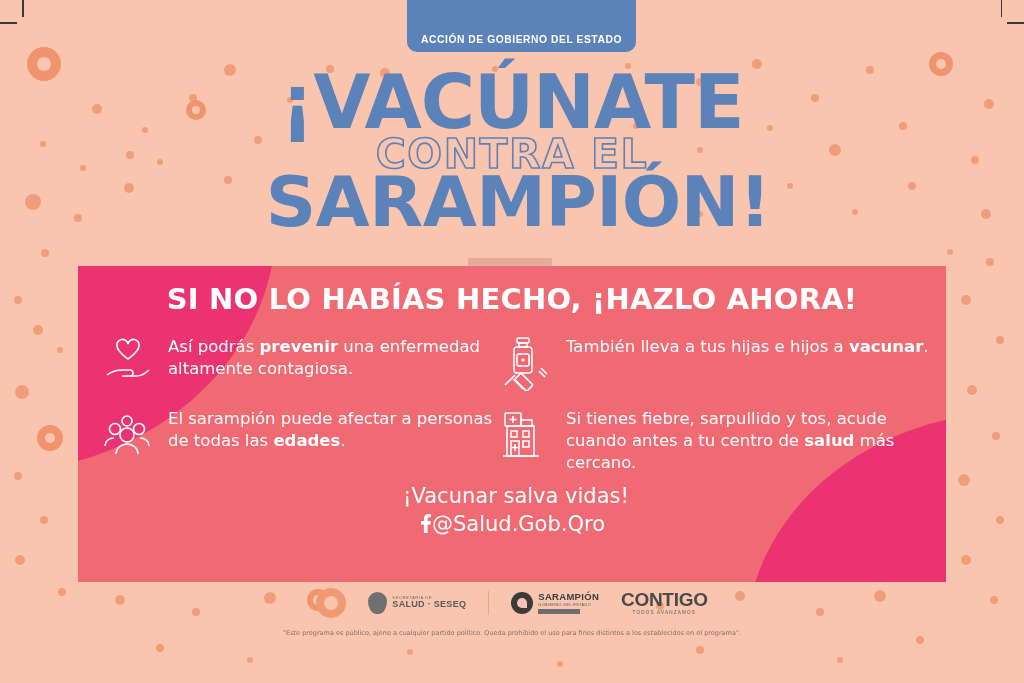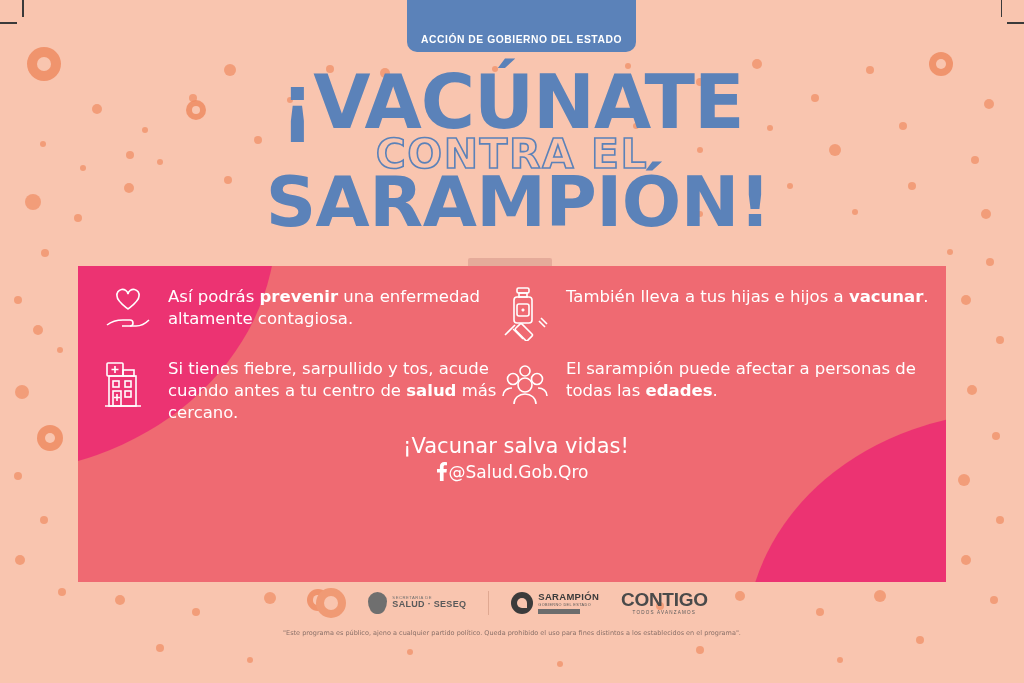--- a/index.html
+++ b/index.html
@@ -83,21 +83,21 @@
     font-family:"DejaVu Sans", sans-serif;
   }
   .cell p b { font-weight:bold; }
 
   .cta {
     position:relative; z-index:3; text-align:center; margin-top:10px;
     color:#ffffff;
   }
   .cta .line1 { font-size:21px; font-family:"DejaVu Sans", sans-serif;margin-left:8px; }
   .cta .line2 {
-    font-size:17px; margin-top:4px; display:flex; align-items:center;
+    font-size:21px; margin-top:4px; display:flex; align-items:center;
     justify-content:center; gap:0; font-family:"DejaVu Sans", sans-serif;
   }
 
   
   .footer {
     position:absolute; left:0; top:588px; width:1024px; z-index:15;
     display:flex; align-items:center; justify-content:center; gap:22px;
   }
   .logo-dot { width:30px; height:30px; border-radius:50%; background:#f09a74;
               display:flex; align-items:center; justify-content:center; }
@@ -226,20 +226,21 @@
   <div class="t1">¡VACÚNATE</div>
   <div class="t2">CONTRA EL</div>
   <div class="t3">SARAMPIÓN!</div>
 </div>
 <div class="smudge"></div>
 
 <div class="panel">
   <div class="arc-tl"></div>
   <div class="arc-br"></div>
 
+  <div class="panel-head">SI NO LO HABÍAS HECHO, ¡HAZLO AHORA!</div>
 
   <div class="grid">
 
     <div class="cell">
       <span class="ico">
         <svg width="50" height="52" viewBox="0 0 50 52" fill="none" stroke="#ffffff" stroke-width="1.6">
           <path d="M25 22c-5-4-11-8-11-13a5.5 5.5 0 0111-2 5.5 5.5 0 0111 2c0 5-6 9-11 13z"></path>
           <path d="M4 38c5-4 11-5 16-5h7a3 3 0 010 6h-8"></path>
           <path d="M27 39h6c5 0 9-2 13-6"></path>
         </svg>
@@ -258,20 +259,37 @@
           <rect x="16" y="19" width="12" height="12" rx="2"></rect>
           <path d="M20.5 25h3M22 23.5v3"></path>
           <path d="M4 50l10-10"></path>
           <path d="M12 44l10 10" stroke-width="1.3"></path>
           <rect x="20" y="38" width="17" height="9" rx="1.5" transform="rotate(45 20 38)"></rect>
           <path d="M38 36l6 6M40 33l6 6"></path>
         </svg>
       </span>
       <p>
         <span>También lleva a tus hijas e hijos a </span><b>vacunar</b><span>.</span>
+      </p>
+    </div>
+
+    <div class="cell">
+      <span class="ico">
+        <svg width="50" height="50" viewBox="0 0 50 50" fill="none" stroke="#ffffff" stroke-width="1.6">
+          <circle cx="24" cy="25" r="7"></circle>
+          <path d="M13 44c0-6 5-10 11-10s11 4 11 10"></path>
+          <circle cx="12" cy="19" r="5.5"></circle>
+          <path d="M2 36c0-5 4-8 9-8"></path>
+          <circle cx="36" cy="19" r="5.5"></circle>
+          <path d="M46 36c0-5-4-8-9-8"></path>
+          <circle cx="24" cy="11" r="5"></circle>
+        </svg>
+      </span>
+      <p>
+        <span>El sarampión puede afectar a personas de todas las </span><b>edades</b><span>.</span>
       </p>
     </div>
 
     <div class="cell">
       <span class="ico">
         <svg width="50" height="56" viewBox="0 0 50 56" fill="none" stroke="#ffffff" stroke-width="1.6">
           <rect x="4" y="6" width="16" height="13" rx="1"></rect>
           <path d="M12 9v7M8.5 12.5h7"></path>
           <rect x="20" y="13" width="11" height="6"></rect>
           <rect x="6" y="19" width="27" height="30"></rect>
@@ -281,37 +299,20 @@
           <rect x="10" y="34" width="8" height="15"></rect>
           <path d="M14 37v7M11 40.5h6"></path>
           <path d="M2 49h36"></path>
         </svg>
       </span>
       <p>
         <span>Si tienes fiebre, sarpullido y tos, acude cuando antes a tu centro de </span><b>salud</b><span> más cercano.</span>
       </p>
     </div>
 
-    <div class="cell">
-      <span class="ico">
-        <svg width="50" height="50" viewBox="0 0 50 50" fill="none" stroke="#ffffff" stroke-width="1.6">
-          <circle cx="24" cy="25" r="7"></circle>
-          <path d="M13 44c0-6 5-10 11-10s11 4 11 10"></path>
-          <circle cx="12" cy="19" r="5.5"></circle>
-          <path d="M2 36c0-5 4-8 9-8"></path>
-          <circle cx="36" cy="19" r="5.5"></circle>
-          <path d="M46 36c0-5-4-8-9-8"></path>
-          <circle cx="24" cy="11" r="5"></circle>
-        </svg>
-      </span>
-      <p>
-        <span>El sarampión puede afectar a personas de todas las </span><b>edades</b><span>.</span>
-      </p>
-    </div>
-
   </div>
 
   <div class="cta">
     <div class="line1">¡Vacunar salva vidas!</div>
     <div class="line2">
       <svg width="13" height="19" viewBox="0 0 13 19">
         <path d="M8.6 19V10.4h2.9l.4-3.4H8.6V4.9c0-1 .3-1.6 1.7-1.6H12V.2C11.7.2 10.6 0 9.3 0 6.7 0 4.9 1.6 4.9 4.5V7H2v3.4h2.9V19z" fill="#ffffff"></path>
       </svg>
       <span>@Salud.Gob.Qro</span>
     </div>

